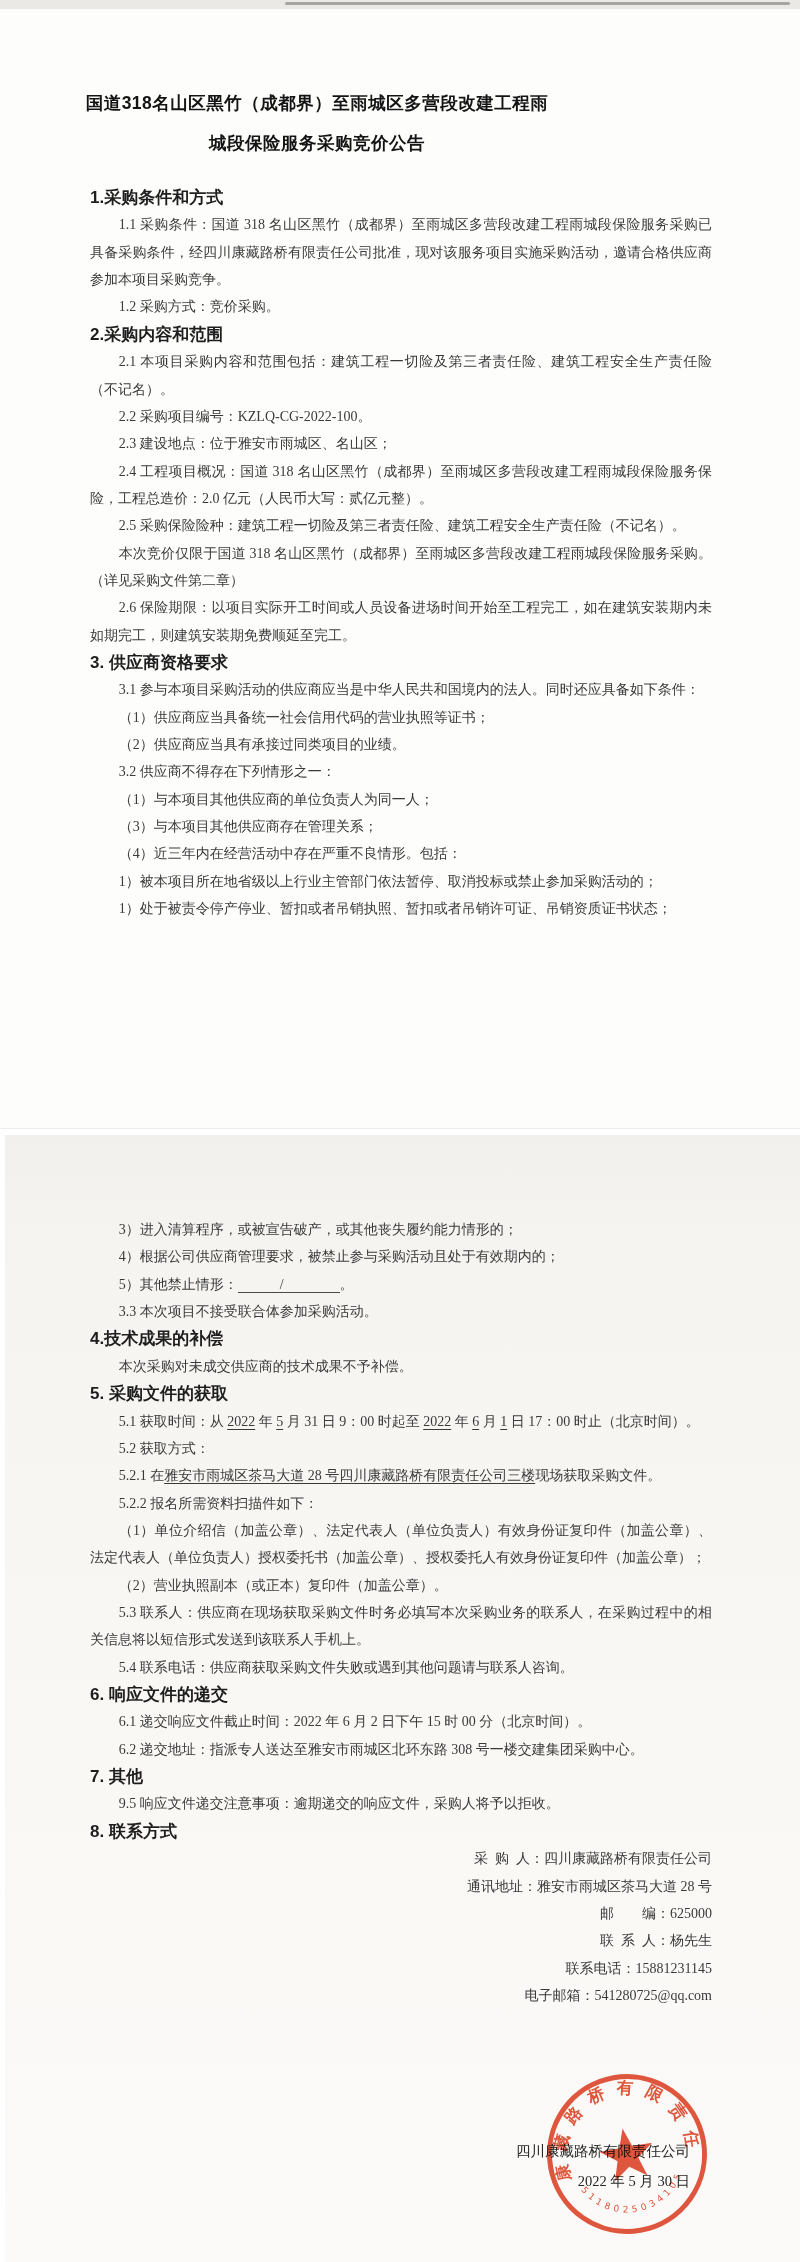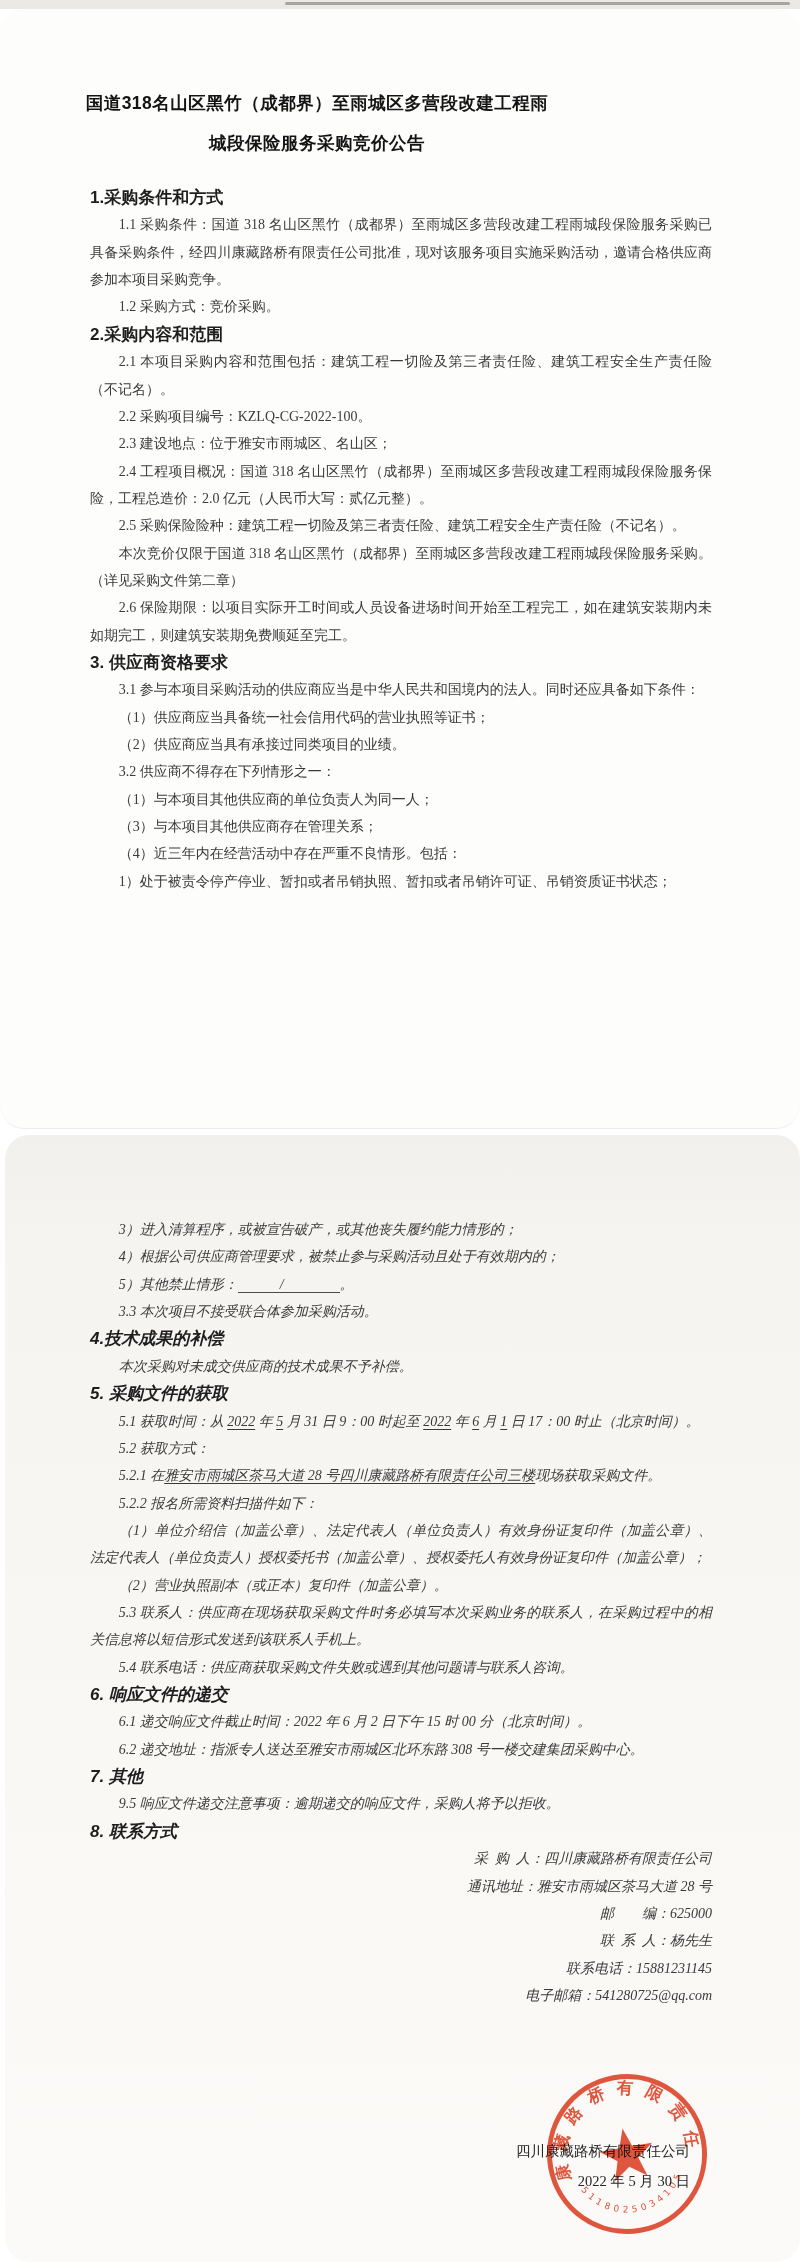--- a/index.html
+++ b/index.html
@@ -3,26 +3,26 @@
 <meta charset="utf-8">
 <style>
   html,body{margin:0;padding:0;}
   body{
     position:relative;width:800px;height:2262px;background:#ffffff;
     font-family:"Liberation Serif","DejaVu Serif",serif;color:#3a3a3a;
     overflow:hidden;
   }
   .scan-band{position:absolute;top:0;left:0;width:800px;height:9px;background:#ebe9e6;}
   .scan-line{position:absolute;top:2px;left:285px;width:505px;height:3px;background:#96948f;border-radius:2px;opacity:.8;}
-  .page{position:absolute;border-radius:24px;}
+  .page{position:absolute;}
   .page1{top:9px;left:0;width:800px;height:1119px;background:#fdfdfc;border-bottom:1px solid #ededeb;}
   .page2{top:1135px;left:5px;width:795px;height:1127px;
     background:linear-gradient(180deg,#f1f0ed 0%,#f5f4f1 10%,#f9f8f5 55%,#fbfaf8 100%);}
   .content{position:absolute;left:90px;top:0;width:622px;}
-  .page2 .content{left:85px;padding-top:81px;font-style:italic;}
+  .page2 .content{left:85px;padding-top:81px;}
   .doc-title{
     position:relative;left:-84px;margin-top:74px;text-align:center;
     font-family:"Liberation Sans","DejaVu Sans",sans-serif;font-weight:700;
     font-size:17.5px;line-height:40px;color:#141414;letter-spacing:.5px;
   }
   .h{
     font-family:"Liberation Sans","DejaVu Sans",sans-serif;font-weight:700;
     font-size:17px;line-height:27.4px;color:#1e1e1e;margin:0;
   }
   .h-first{margin-top:21px;}
@@ -69,20 +69,21 @@
     <p class="para">本次竞价仅限于国道 318 名山区黑竹（成都界）至雨城区多营段改建工程雨城段保险服务采购。（详见采购文件第二章）</p>
     <p class="para">2.6 保险期限：以项目实际开工时间或人员设备进场时间开始至工程完工，如在建筑安装期内未如期完工，则建筑安装期免费顺延至完工。</p>
     <p class="h">3. 供应商资格要求</p>
     <p class="para">3.1 参与本项目采购活动的供应商应当是中华人民共和国境内的法人。同时还应具备如下条件：</p>
     <p class="para">（1）供应商应当具备统一社会信用代码的营业执照等证书；</p>
     <p class="para">（2）供应商应当具有承接过同类项目的业绩。</p>
     <p class="para">3.2 供应商不得存在下列情形之一：</p>
     <p class="para">（1）与本项目其他供应商的单位负责人为同一人；</p>
     <p class="para">（3）与本项目其他供应商存在管理关系；</p>
     <p class="para">（4）近三年内在经营活动中存在严重不良情形。包括：</p>
+    <p class="para">1）被本项目所在地省级以上行业主管部门依法暂停、取消投标或禁止参加采购活动的；</p>
     <p class="para">1）处于被责令停产停业、暂扣或者吊销执照、暂扣或者吊销许可证、吊销资质证书状态；</p>
   </div>
 </div>
 
 <div class="page page2">
   <div class="content">
     <p class="para">3）进入清算程序，或被宣告破产，或其他丧失履约能力情形的；</p>
     <p class="para">4）根据公司供应商管理要求，被禁止参与采购活动且处于有效期内的；</p>
     <p class="para"><span>5）其他禁止情形：</span><span class="blank">　　　/　　　　</span><span>。</span></p>
     <p class="para">3.3 本次项目不接受联合体参加采购活动。</p>

